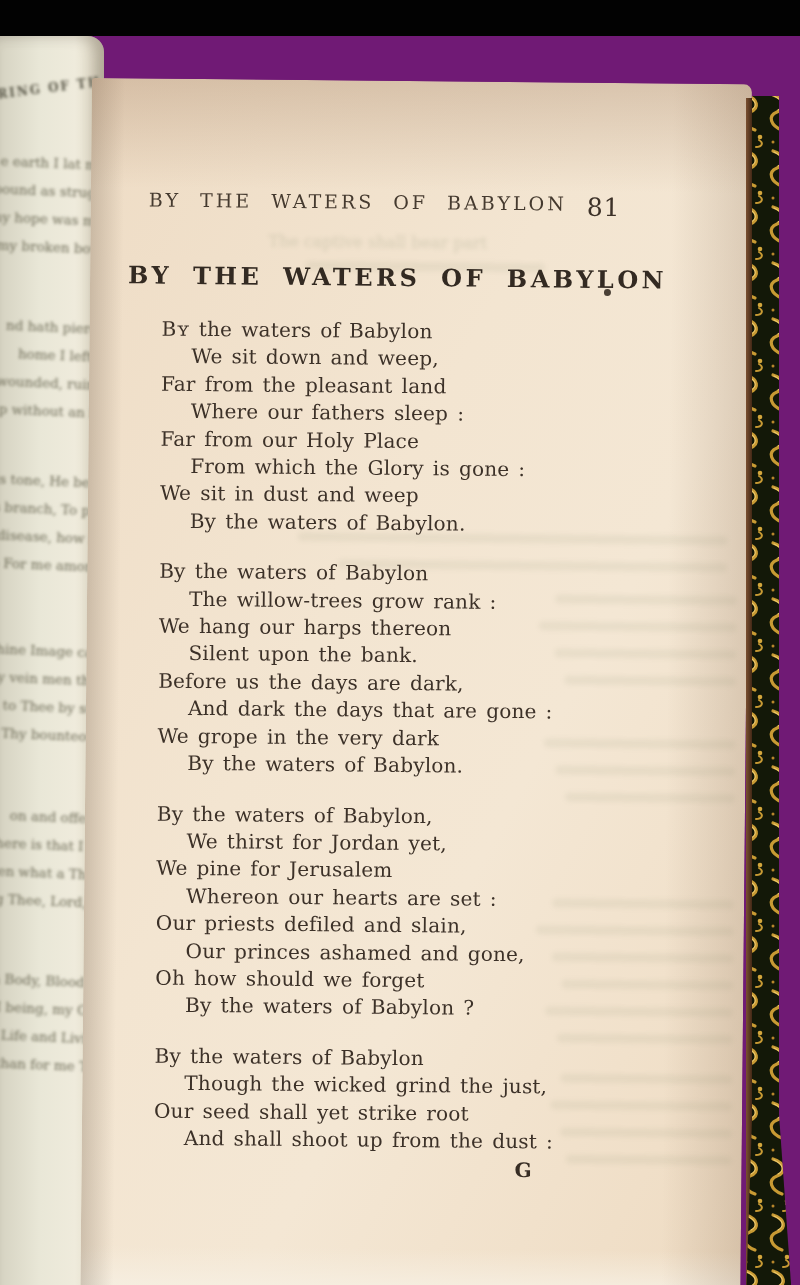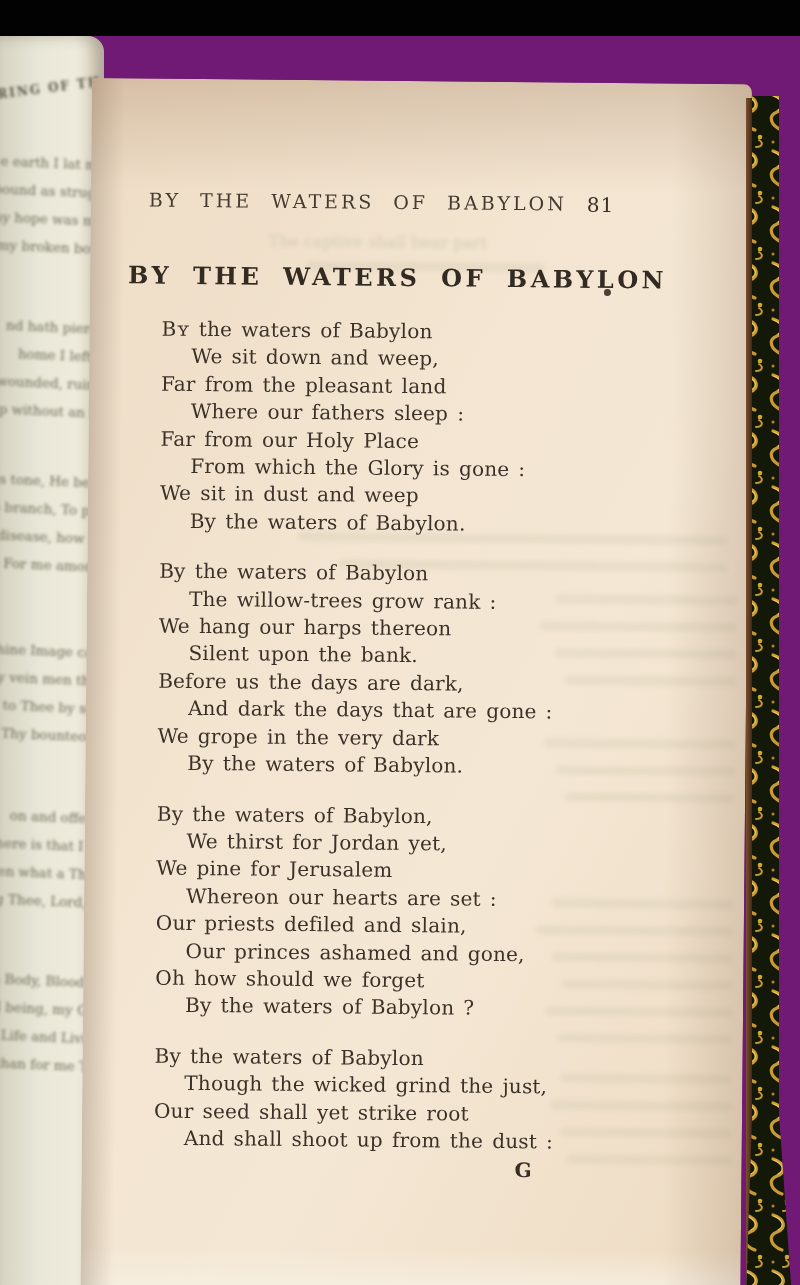--- a/index.html
+++ b/index.html
@@ -46,21 +46,21 @@
     color:#3c3128;
   }
 
   .running-head{
     position:absolute;top:110px;left:58px;
     font-size:19px;letter-spacing:3px;word-spacing:10px;color:#453a2f;
     white-space:nowrap;
   }
   .page-number{
     position:absolute;top:110px;left:496px;
-    font-size:20px;letter-spacing:1px;color:#3c3128;
+    font-size:25px;letter-spacing:1px;color:#3c3128;
   }
 
   .ghost-text{
     position:absolute;top:152px;left:178px;width:320px;
     font-size:16px;color:#8f9578;opacity:.30;filter:blur(2px);
     white-space:nowrap;
   }
   .ghost-stripe{
     position:absolute;height:9px;border-radius:5px;
     background:#868c6c;opacity:.10;filter:blur(2.6px);

